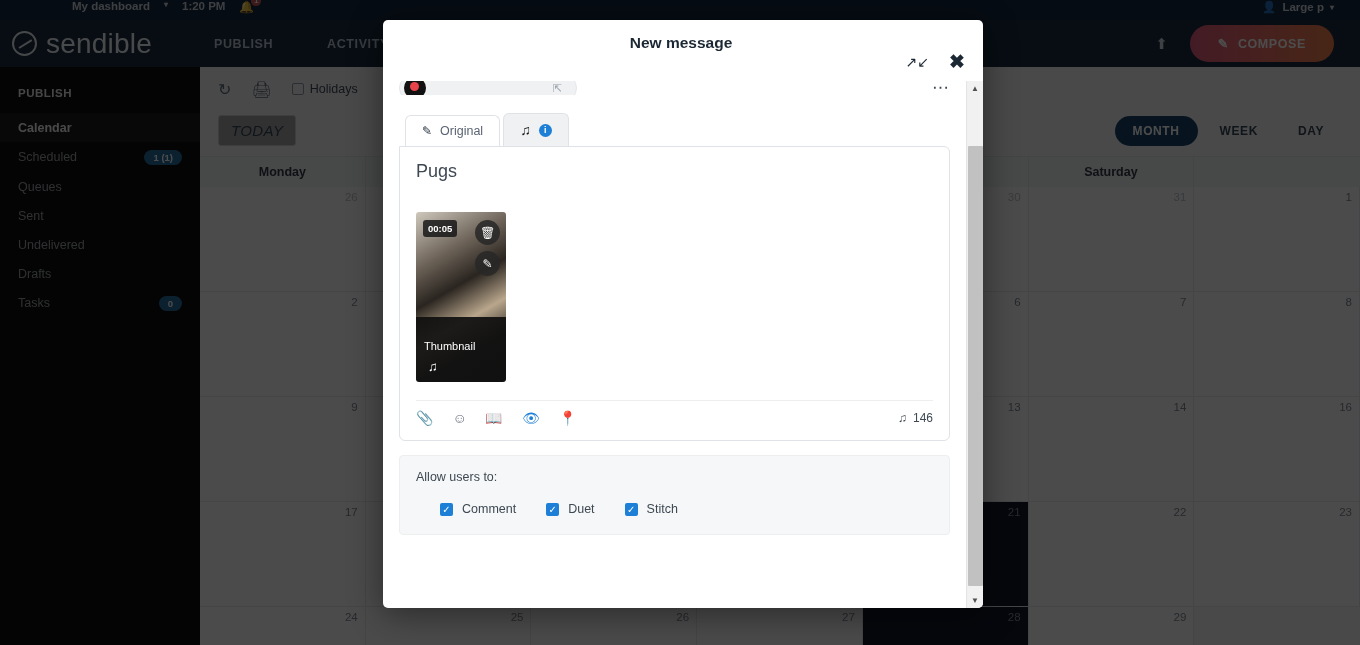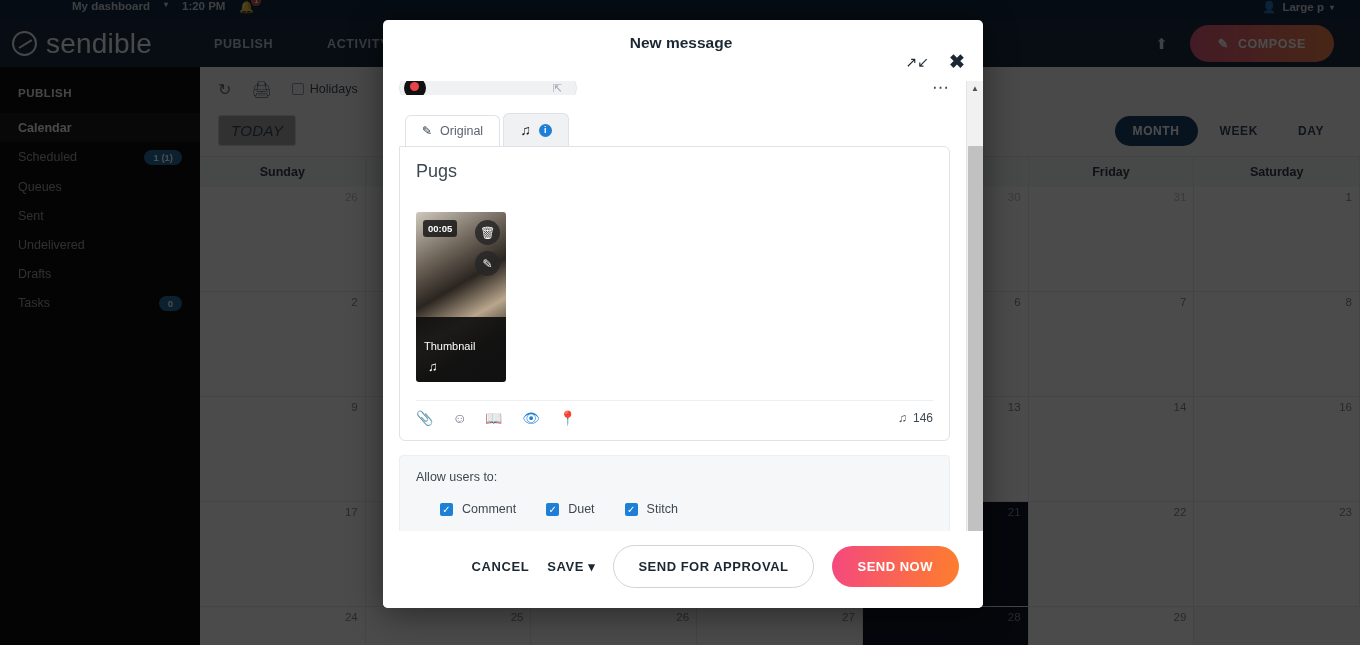--- a/index.html
+++ b/index.html
@@ -275,21 +275,20 @@
       <div class="content-row2">
         <button class="today-btn">TODAY</button>
         <span class="view-toggle">
           <span class="vt on">MONTH</span>
           <span class="vt">WEEK</span>
           <span class="vt">DAY</span>
         </span>
       </div>
       <div class="cal-grid">
         <div class="cal-head">
-          <div>Sunday</div>
           <div>Monday</div>
           <div>Tuesday</div>
           <div>Wednesday</div>
           <div>Thursday</div>
           <div>Friday</div>
           <div>Saturday</div>
         </div>
         <div class="cal-body" id="cal-body">
             <div class="cal-cell dim">
               <span class="num">26</span>
@@ -483,22 +482,13 @@
 
     <div class="sbar">
       <span class="sbar-arrow">▲</span>
       <span class="sbar-track">
         <span class="sbar-thumb"></span>
       </span>
       <span class="sbar-arrow">▼</span>
     </div>
   </div>
 
-  <div class="modal-foot">
-    <button class="btn-text">CANCEL</button>
-    <button class="btn-text">
-      <span>SAVE</span>
-      <span>▾</span>
-    </button>
-    <button class="btn-outline">SEND FOR APPROVAL</button>
-    <button class="btn-send">SEND NOW</button>
-  </div>
 </div>
 
 </body></html>

